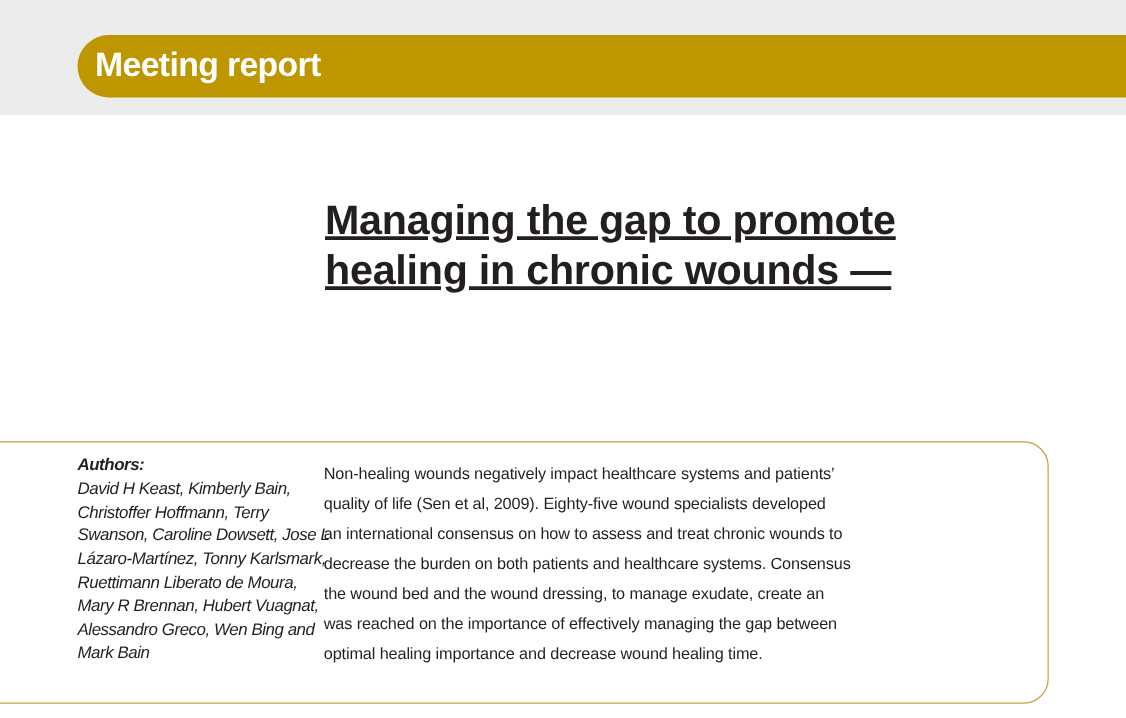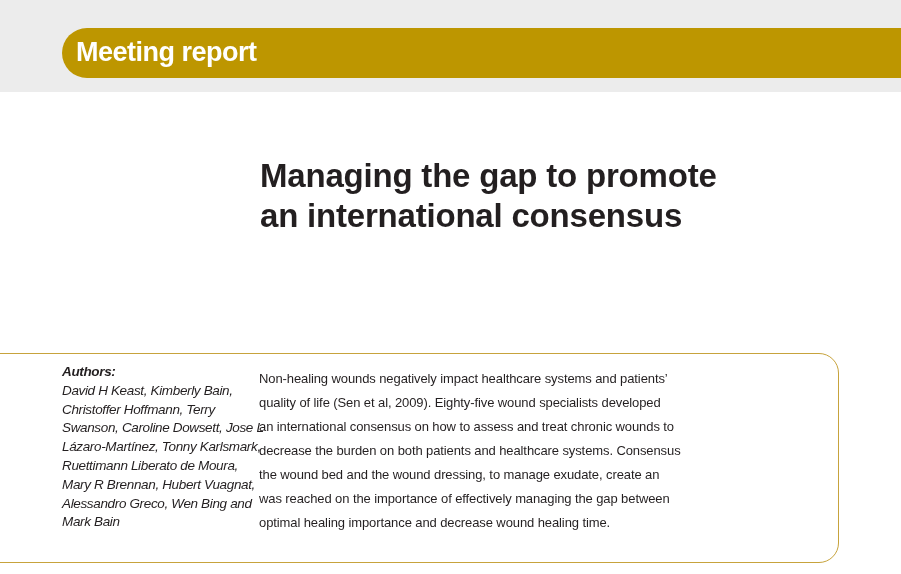--- a/index.html
+++ b/index.html
@@ -46,20 +46,21 @@
   .title {
     position: absolute;
     top: 156px;
     left: 260px;
     margin: 0;
     font-size: 33px;
     font-weight: 700;
     line-height: 40px;
     letter-spacing: -0.2px;
     color: #231f20;
+    text-decoration: underline;
   }
   .title-line {
     display: block;
     white-space: nowrap;
   }
   .abstract-box {
     position: absolute;
     top: 353px;
     left: -20px;
     width: 859px;
@@ -106,21 +107,21 @@
 <div class="page">
 
   <div class="top-band">
     <div class="banner">
       <span class="banner-label">Meeting report</span>
     </div>
   </div>
 
   <h1 class="title">
     <span class="title-line">Managing the gap to promote</span>
-    <span class="title-line">an international consensus</span>
+    <span class="title-line">healing in chronic wounds —</span>
   </h1>
 
   <div class="abstract-box">
 
     <div class="authors">
       <div class="authors-heading">Authors:</div>
       <div class="author-line">David H Keast, Kimberly Bain,</div>
       <div class="author-line">Christoffer Hoffmann, Terry</div>
       <div class="author-line">Swanson, Caroline Dowsett, Jose L</div>
       <div class="author-line">Lázaro-Martínez, Tonny Karlsmark,</div>

